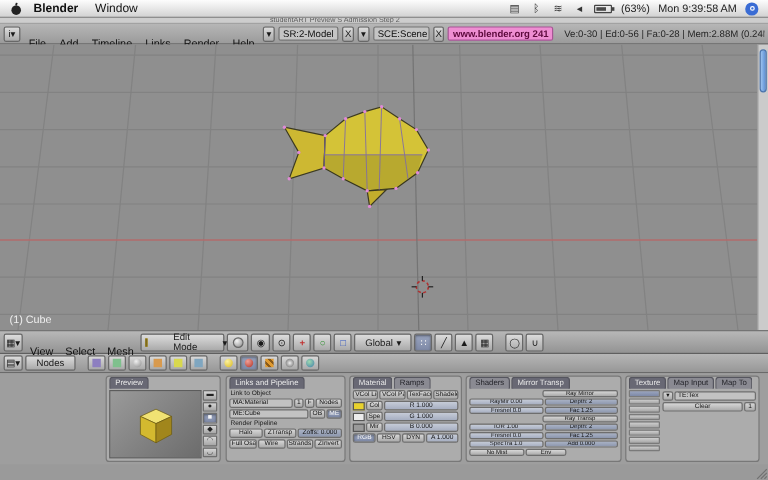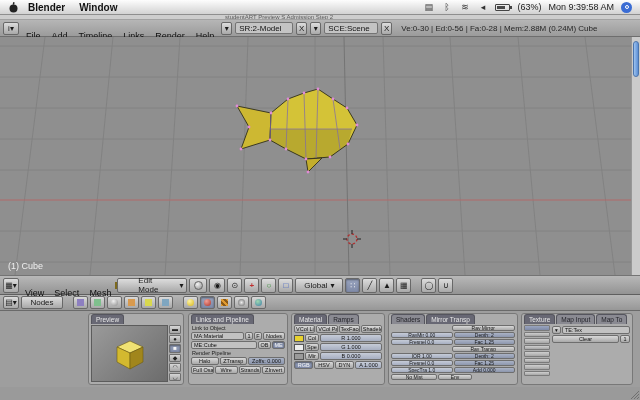--- a/index.html
+++ b/index.html
@@ -4,21 +4,21 @@
 <style>
   * { margin:0; padding:0; box-sizing:border-box; }
   html,body { width:640px; height:400px; overflow:hidden; }
   body { font-family:"Liberation Sans", sans-serif; background:#9a9a9a; }
   .screen { position:relative; width:640px; height:400px; background:#9a9a9a; }
 
   
   .menubar { height:15px; background:linear-gradient(#fdfdfd,#d2d2d2); border-bottom:1px solid #8e8e8e;
              display:flex; align-items:center; padding:0 8px; font-size:10px; color:#111; }
   .apple { width:11px; height:11px; display:flex; align-items:center; justify-content:center; margin-right:2px; }
-  .mitem { padding:0 7px; cursor:default;font-weight:bold; }
+  .mitem { padding:0 7px; cursor:default; }
   .bold { font-weight:bold; }
   .mright { margin-left:auto; display:flex; align-items:center; gap:7px; font-size:9px; color:#222; }
   .sicon { width:11px; text-align:center; font-size:9px; color:#333; }
   .battery { width:15px; height:7px; border:1px solid #444; border-radius:1px; position:relative; }
   .battery::after { content:""; position:absolute; right:-3px; top:1px; width:2px; height:3px; background:#444; }
   .bfill { position:absolute; left:1px; top:1px; bottom:1px; width:8px; background:#4a4a4a; }
   .spotlight { width:11px; height:11px; border-radius:50%; background:#3a6cd4; display:flex; align-items:center; justify-content:center; }
   .spotlight span { width:4px; height:4px; border:1px solid #fff; border-radius:50%; }
 
   
@@ -50,21 +50,21 @@
   .viewport { position:relative; height:238px; background:#8f8f8f; overflow:hidden; }
   .objlabel { position:absolute; left:8px; bottom:4px; font-size:9px; color:#eeeeee; }
   .vscroll { position:absolute; right:0; top:0; bottom:0; width:9px; background:#cbcbcb; border-left:1px solid #979797; }
   .vthumb { position:absolute; left:1px; right:1px; top:4px; height:36px; border-radius:4px;
             background:linear-gradient(90deg,#9cc2ef,#5d8fd4); border:1px solid #4a74ad; }
 
   
   .v3dheader { height:20px; background:linear-gradient(#b8b8b8,#939393); border-top:1px solid #747474;
                border-bottom:1px solid #5f5f5f; display:flex; align-items:center; gap:2px; padding:0 3px; }
   .v3dheader .hbtn { height:15px; }
-  .modedd { width:70px; padding:0 3px; justify-content:flex-end; gap:21px; }
+  .modedd { width:70px; padding:0 3px; justify-content:flex-start; gap:21px; }
   .cubeico { width:7px; height:7px; background:#e0c23a; border:1px solid #7d6a1e; }
   .spherico { width:9px; height:9px; border-radius:50%; background:radial-gradient(circle at 35% 30%, #f4f4f4, #8a8a8a); border:1px solid #666; }
   .mred { color:#c03030; font-weight:bold; } .mgreen { color:#2f8f2f; font-weight:bold; } .mblue { color:#3055c0; font-weight:bold; }
   .on { background:linear-gradient(#9aa5c0,#7e89a6) !important; box-shadow:inset 0 1px 2px rgba(0,0,0,.45); color:#f5f5f5 !important; }
   .flexgap { width:6px; }
 
   
   .bwheader { height:16px; background:linear-gradient(#b6b6b6,#979797); border-bottom:1px solid #6a6a6a;
               display:flex; align-items:center; gap:2px; padding:0 3px; }
   .ico { width:15px; height:13px; display:inline-flex; align-items:center; justify-content:center;
@@ -158,20 +158,21 @@
     <span class="menu-label">Timeline</span>
     <span class="menu-label">Links</span>
     <span class="menu-label">Render</span>
     <span class="menu-label">Help</span>
     <div class="hbtn w11">▾</div>
     <div class="hfield" style="width:58px">SR:2-Model</div>
     <div class="hbtn w11">X</div>
     <div class="hbtn w11">▾</div>
     <div class="hfield" style="width:54px">SCE:Scene</div>
     <div class="hbtn w11">X</div>
+    <div class="badge">www.blender.org 241</div>
     <div class="stats">Ve:0-30 | Ed:0-56 | Fa:0-28 | Mem:2.88M (0.24M) Cube</div>
   </div>
 
   <div class="viewport">
     <svg width="640" height="238" viewBox="0 0 640 238">
 
       <g stroke="#828282" stroke-width="1">
         <line x1="0" y1="9" x2="640" y2="9"></line>
           <line x1="0" y1="40" x2="640" y2="40"></line>
         <line x1="0" y1="71" x2="640" y2="71"></line>

